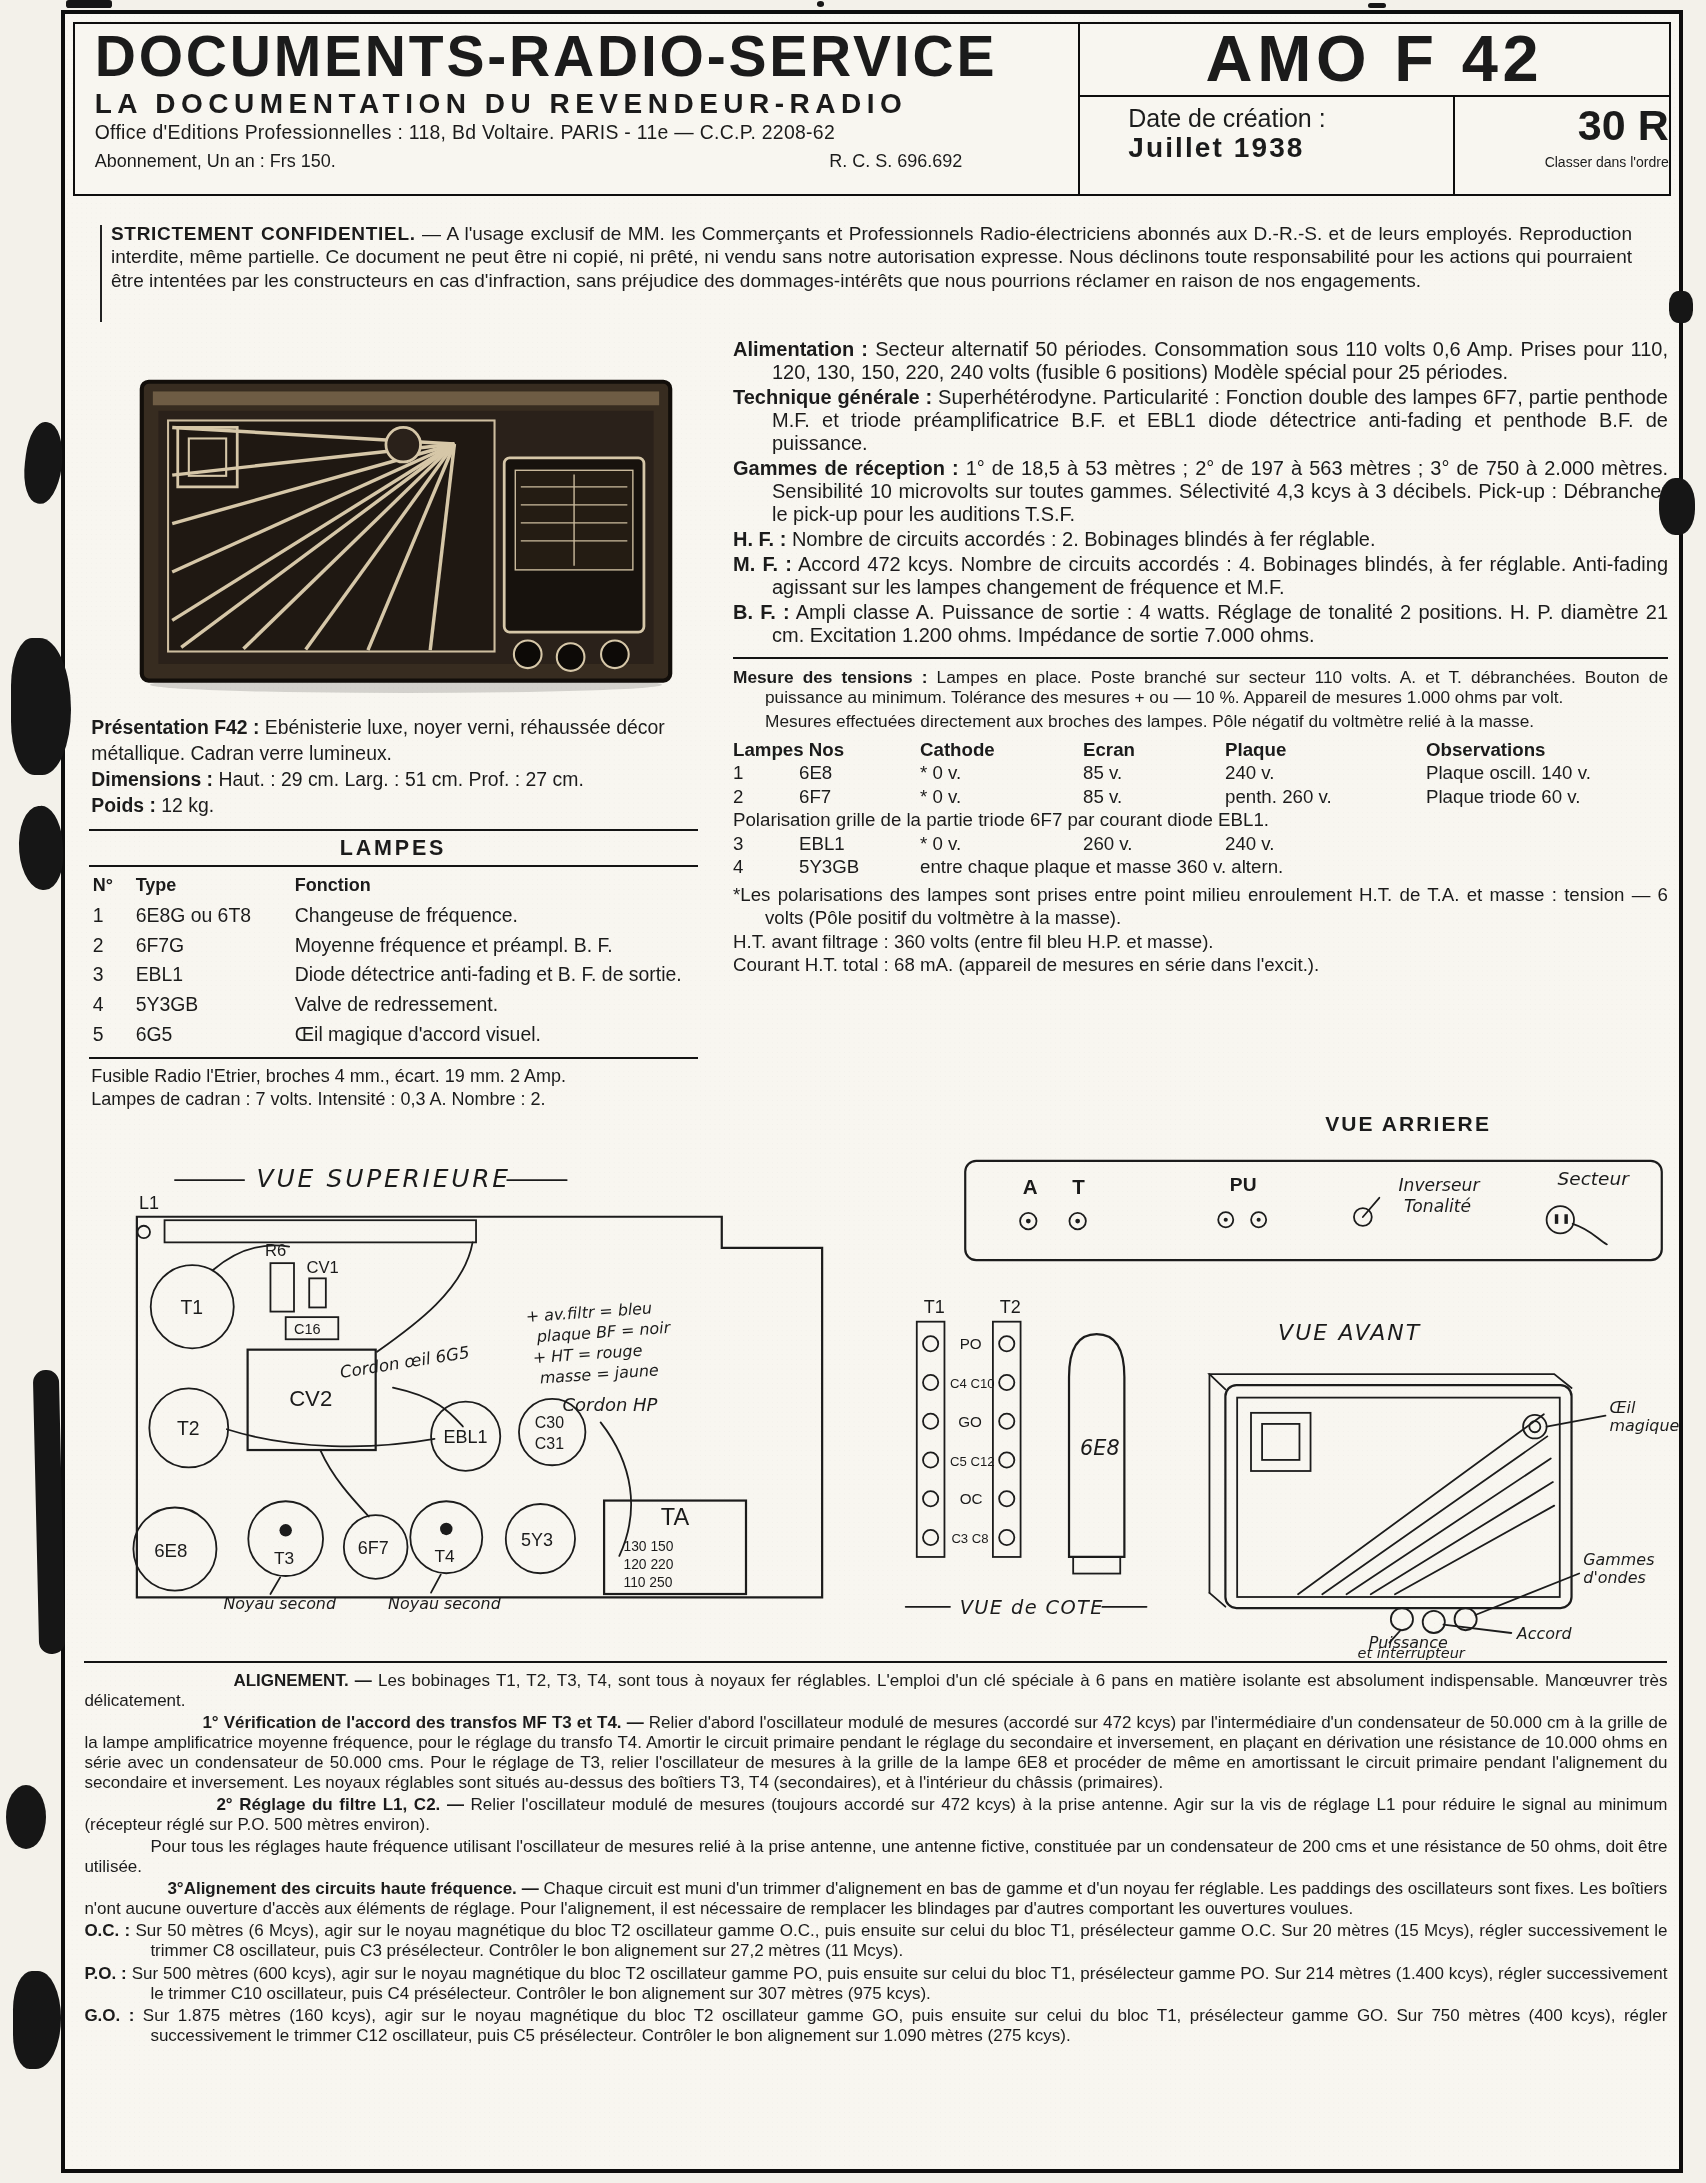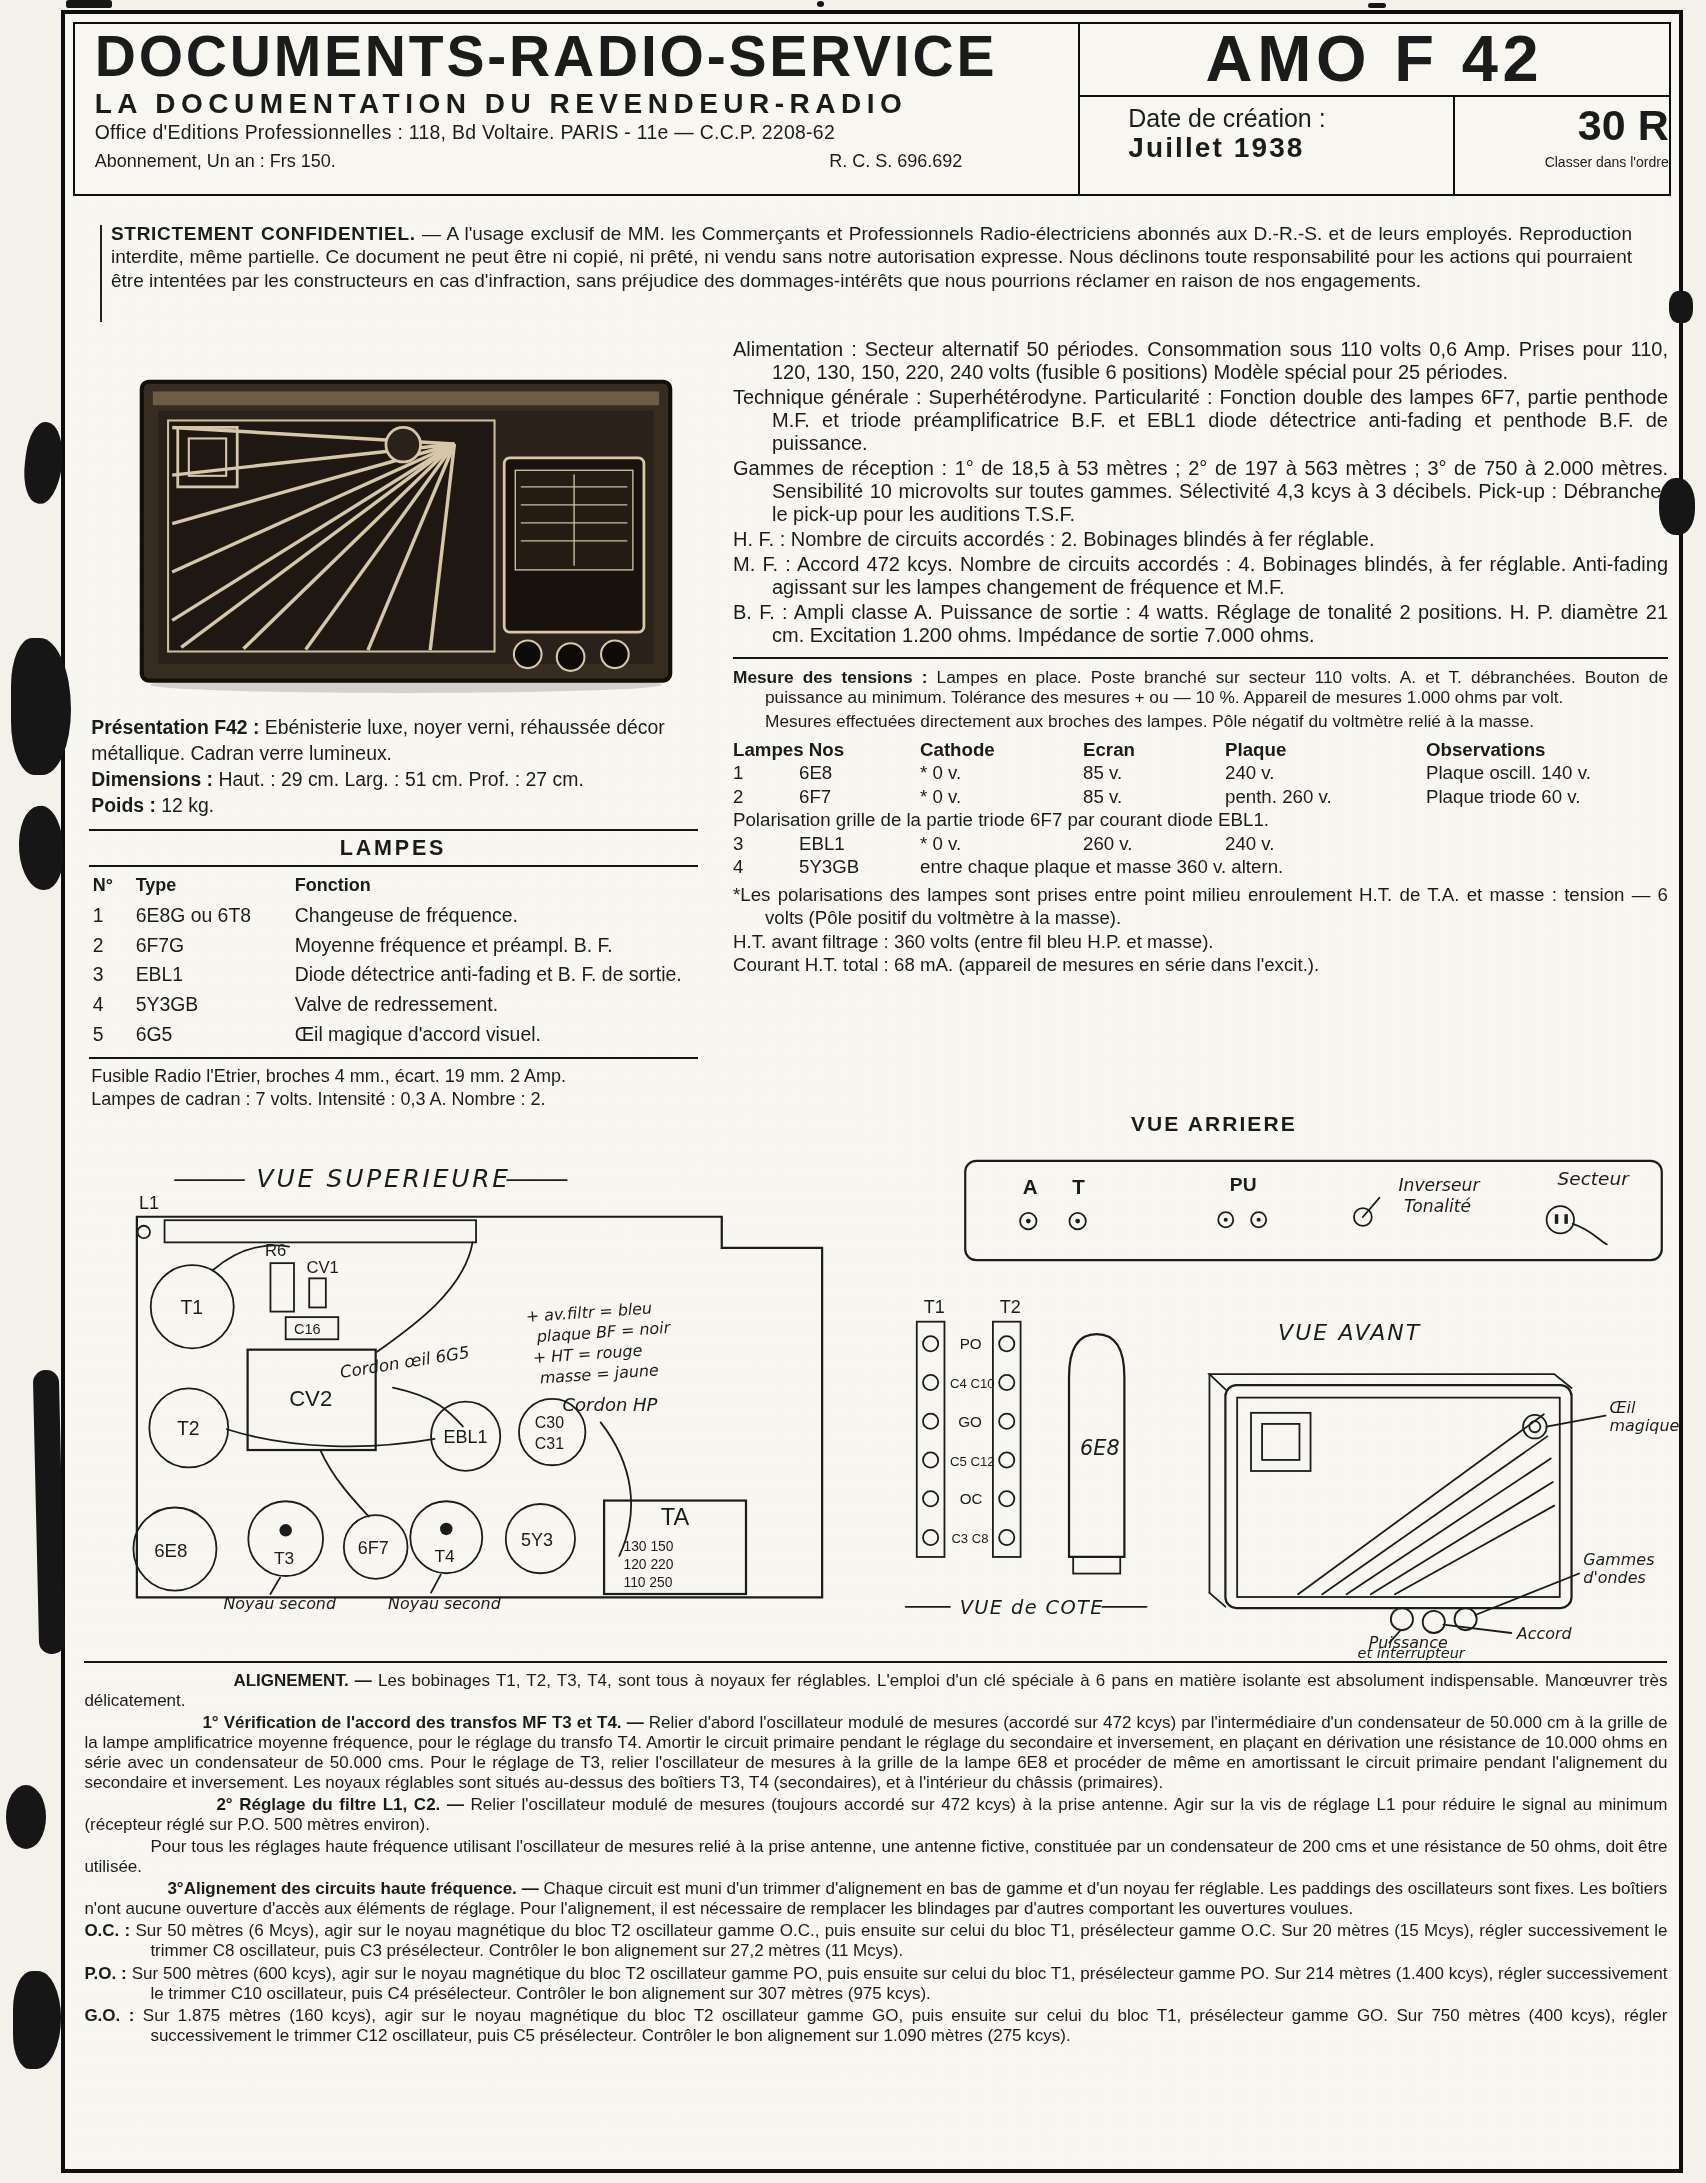--- a/index.html
+++ b/index.html
@@ -44,34 +44,34 @@
   .pres{margin-top:21px;margin-left:2.8px;width:609px;font-size:19.4px;line-height:26px}
   .pres .lbl{font-weight:bold}
   .lampes{margin-top:11px;width:609px}
   .hr3{border-top:2.1px solid #141414}
   .lampes-title{text-align:center;font-weight:bold;font-size:21.5px;letter-spacing:2.8px;padding:4.8px 0 4.2px 0}
   .lampes-grid{display:grid;grid-template-columns:43px 159px auto;font-size:19.4px;line-height:23.5px;row-gap:6.2px;padding:7px 0 2.8px 4.2px}
   .lampes-grid .th{font-weight:bold;font-size:18px}
   .lampes-foot{border-top:2.1px solid #141414;margin-top:8.3px;padding:5.5px 0 0 2.8px;font-size:18px;line-height:23px}
   .col-right{position:absolute;left:668px;top:324px;width:935px}
   .spec{font-size:20px;line-height:23px;text-align:justify;padding-left:39px;text-indent:-39px;margin-bottom:2.1px}
-  .spec .lbl{font-weight:normal}
+  .spec .lbl{font-weight:bold}
   .rule{border-top:2.1px solid #141414;margin:9.7px 0 8.3px 0}
   .tens-intro{font-size:17.3px;line-height:20px;text-align:justify;padding-left:32px;text-indent:-32px}
   .tens-intro .lbl{font-weight:bold}
   .tens-intro2{font-size:17.3px;line-height:20px;margin-top:3.5px;padding-left:32px;text-align:justify}
   .tens-grid{display:grid;grid-template-columns:66px 121px 163px 142px 201px auto;font-size:18.7px;line-height:23.5px;margin-top:7px}
   .tens-grid .th{font-weight:bold}
   .span2{grid-column:span 2}
   .span4{grid-column:span 4}
   .span6{grid-column:1 / -1}
   .tens-notes{font-size:18.7px;line-height:23.5px;margin-top:4.2px}
   .tens-notes div{padding-left:32px;text-indent:-32px;text-align:justify}
   
-  .vue-arr-title{position:absolute;left:1066px;top:1098px;width:360px;text-align:left;font-weight:bold;font-size:21px;letter-spacing:2.1px}
+  .vue-arr-title{position:absolute;left:1066px;top:1098px;width:360px;text-align:right;font-weight:bold;font-size:21px;letter-spacing:2.1px}
   .vue-arr{position:absolute;left:892px;top:1127px}
   .vue-sup{position:absolute;left:12.5px;top:1137px}
   .vue-cote{position:absolute;left:831px;top:1280px}
   .vue-av-title{position:absolute;left:1213px;top:1306px;font-style:italic;font-family:"DejaVu Sans",sans-serif;font-size:22px;letter-spacing:2.1px}
   .vue-av{position:absolute;left:1129px;top:1331px}
   svg{display:block}
   svg text{font-family:"Liberation Sans",sans-serif;fill:#1b1b1b}
   svg text.it{font-style:italic;font-family:"DejaVu Sans",sans-serif}
   .ln{stroke:#1c1c1c;stroke-width:2.6;fill:none;stroke-linecap:round}
   .ln3{stroke:#1c1c1c;stroke-width:3.2;fill:none;stroke-linecap:round}

